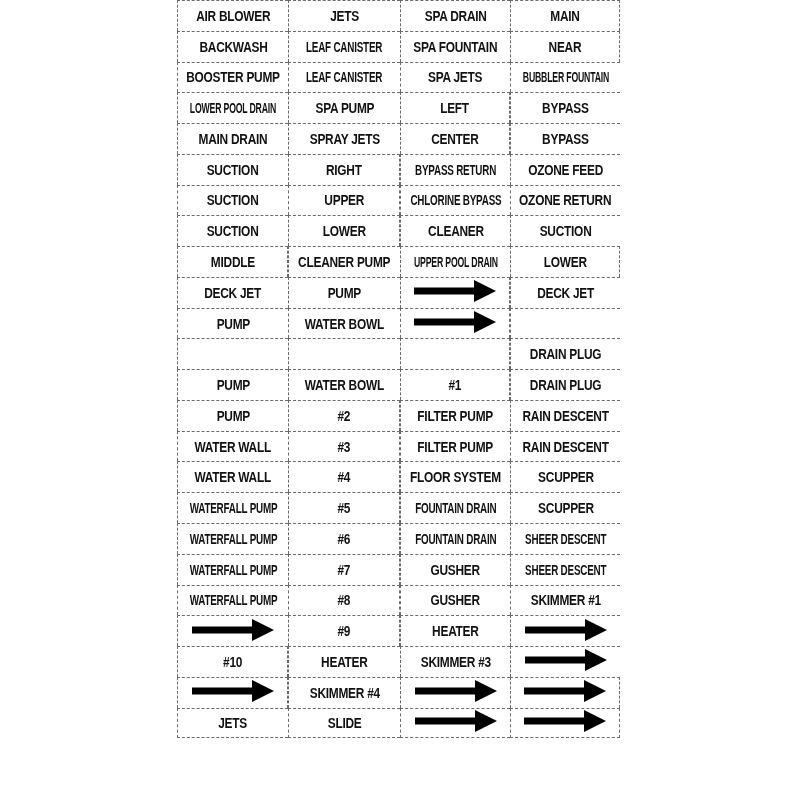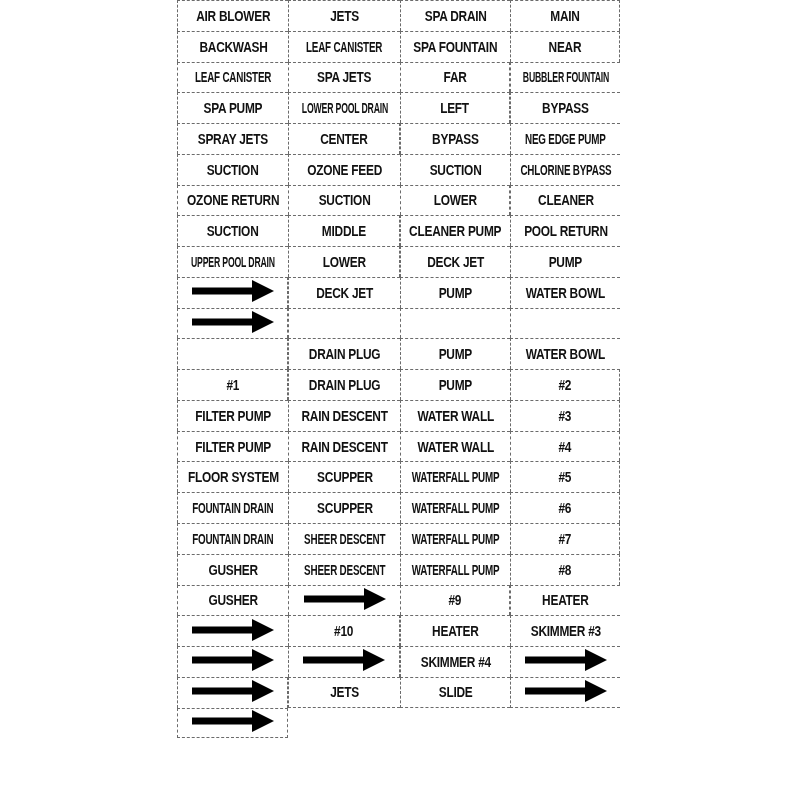--- a/index.html
+++ b/index.html
@@ -56,64 +56,73 @@
       <div class="cell">
         <span class="txt tight">LEAF CANISTER</span>
       </div>
       <div class="cell">
         <span class="txt">SPA FOUNTAIN</span>
       </div>
       <div class="cell last-col">
         <span class="txt">NEAR</span>
       </div>
       <div class="cell">
+        <span class="txt">BOOSTER PUMP</span>
+      </div>
+      <div class="cell">
         <span class="txt tight">LEAF CANISTER</span>
       </div>
       <div class="cell">
         <span class="txt">SPA JETS</span>
       </div>
-      <div class="cell last-col">
-        <span class="txt">FAR</span>
-      </div>
       <div class="cell">
         <span class="txt tighter">BUBBLER FOUNTAIN</span>
       </div>
       <div class="cell">
+        <span class="txt tighter">LOWER POOL DRAIN</span>
+      </div>
+      <div class="cell">
         <span class="txt">SPA PUMP</span>
       </div>
-      <div class="cell">
-        <span class="txt tighter">LOWER POOL DRAIN</span>
-      </div>
       <div class="cell last-col">
         <span class="txt">LEFT</span>
       </div>
       <div class="cell">
         <span class="txt">BYPASS</span>
       </div>
       <div class="cell">
+        <span class="txt">MAIN DRAIN</span>
+      </div>
+      <div class="cell">
         <span class="txt">SPRAY JETS</span>
       </div>
       <div class="cell last-col">
         <span class="txt">CENTER</span>
       </div>
       <div class="cell">
         <span class="txt">BYPASS</span>
       </div>
       <div class="cell">
-        <span class="txt tight">NEG EDGE PUMP</span>
-      </div>
-      <div class="cell">
         <span class="txt">SUCTION</span>
       </div>
+      <div class="cell last-col">
+        <span class="txt">RIGHT</span>
+      </div>
+      <div class="cell">
+        <span class="txt tight">BYPASS RETURN</span>
+      </div>
       <div class="cell">
         <span class="txt">OZONE FEED</span>
       </div>
       <div class="cell">
         <span class="txt">SUCTION</span>
       </div>
+      <div class="cell last-col">
+        <span class="txt">UPPER</span>
+      </div>
       <div class="cell">
         <span class="txt tight">CHLORINE BYPASS</span>
       </div>
       <div class="cell">
         <span class="txt">OZONE RETURN</span>
       </div>
       <div class="cell">
         <span class="txt">SUCTION</span>
       </div>
       <div class="cell last-col">
@@ -123,23 +132,20 @@
         <span class="txt">CLEANER</span>
       </div>
       <div class="cell">
         <span class="txt">SUCTION</span>
       </div>
       <div class="cell last-col">
         <span class="txt">MIDDLE</span>
       </div>
       <div class="cell">
         <span class="txt">CLEANER PUMP</span>
-      </div>
-      <div class="cell">
-        <span class="txt">POOL RETURN</span>
       </div>
       <div class="cell">
         <span class="txt tighter">UPPER POOL DRAIN</span>
       </div>
       <div class="cell last-col">
         <span class="txt">LOWER</span>
       </div>
       <div class="cell">
         <span class="txt">DECK JET</span>
       </div>
@@ -261,20 +267,23 @@
       <div class="cell">
         <span class="txt tight">WATERFALL PUMP</span>
       </div>
       <div class="cell last-col">
         <span class="txt">#8</span>
       </div>
       <div class="cell">
         <span class="txt">GUSHER</span>
       </div>
       <div class="cell">
+        <span class="txt">SKIMMER #1</span>
+      </div>
+      <div class="cell">
         <span><svg class="arrow" viewBox="0 0 82 22" xmlns="http://www.w3.org/2000/svg">
             <rect x="0" y="7.5" width="62" height="7" fill="#000"></rect>
             <polygon points="60,0 82,11 60,22" fill="#000"></polygon>
           </svg></span>
       </div>
       <div class="cell last-col">
         <span class="txt">#9</span>
       </div>
       <div class="cell">
         <span class="txt">HEATER</span>

